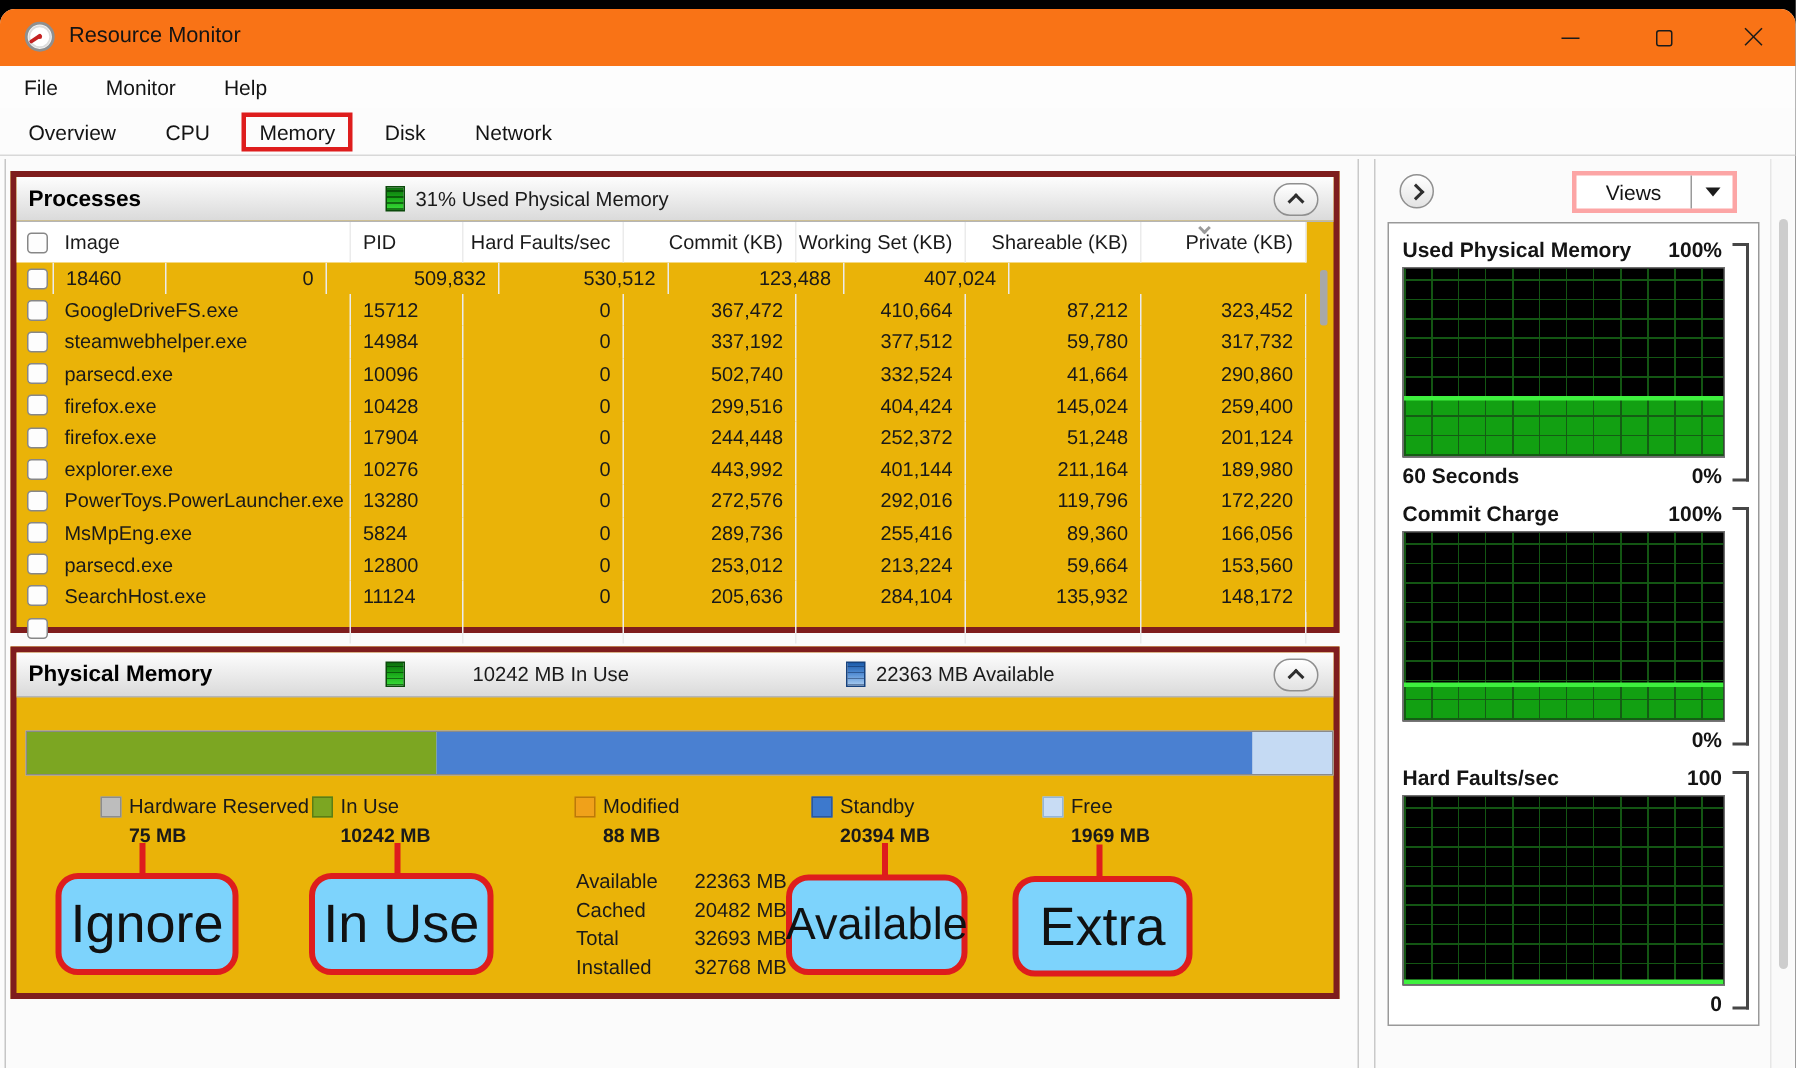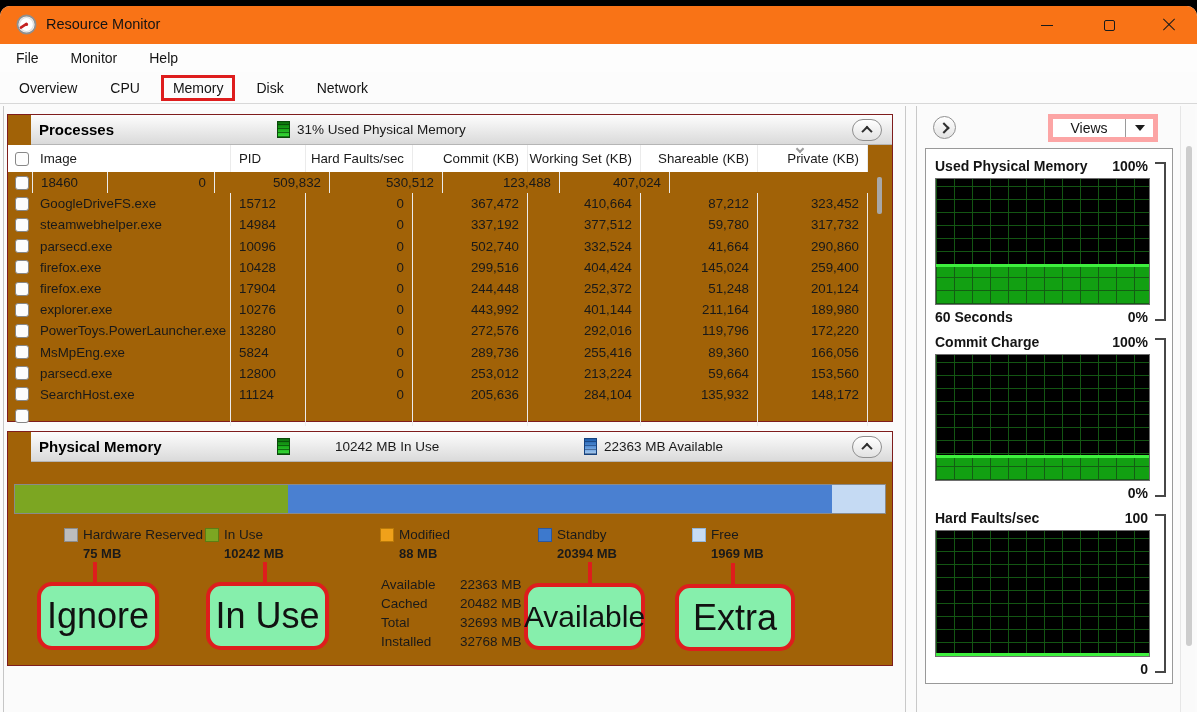--- a/index.html
+++ b/index.html
@@ -25,21 +25,21 @@
   .tab { font-size:14px; color:#141414; border:3px solid transparent; padding:2px 9px; margin-right:9px; }
   .tab.boxed { border-color:#de1d1d; }
 
   
   .left-edge { position:absolute; left:3px; top:100px; height:606px; border-left:1px solid #c6c6c6; }
   .splitter { position:absolute; left:905px; top:100px; width:12px; height:606px; border-left:1px solid #c9c9c9; border-right:1px solid #c9c9c9; background:#fbfbfb; }
   .v-scroll-track { position:absolute; left:1180px; top:100px; width:15px; height:606px; background:#fafafa; border-left:1px solid #e6e6e6; }
   .v-scroll-thumb { position:absolute; left:5px; top:40px; width:6px; height:500px; background:#cdcdcd; border-radius:3px; }
 
   
-  .panel { position:absolute; background:#a16207; border:1px solid #7f1d1d;padding-left:23px; }
+  .panel { position:absolute; background:#eab308; border:4px solid #7f1d1d; }
   .panel-processes { left:7px; top:108px; width:886px; height:308px; }
   .panel-physical { left:7px; top:425px; width:886px; height:235px; }
   .panel-header { position:relative; height:30px; background:linear-gradient(#fdfdfd,#dadada); border-bottom:1px solid #b5b5b5; }
   .panel-title { position:absolute; left:8px; top:6px; font-size:15px; font-weight:bold; color:#000; }
   .hdr-status { position:absolute; top:6px; display:flex; align-items:center; gap:7px; font-size:13.5px; color:#1a1a1a; }
   .mem-icon { width:13px; height:17px; border:1px solid #0a4a0a;
      background:linear-gradient(180deg,#0d6e0d 0%,#17a517 45%,#39dd39 100%);
      background-image:repeating-linear-gradient(0deg, rgba(0,40,0,.55) 0 1px, transparent 1px 4px),linear-gradient(180deg,#0d6e0d 0%,#17a517 45%,#39dd39 100%); }
   .mem-icon.blue { border-color:#16427e;
      background-image:repeating-linear-gradient(0deg, rgba(0,20,60,.4) 0 1px, transparent 1px 4px),linear-gradient(180deg,#1c5cab 0%,#4f8ad2 45%,#a9cdf1 100%); }
@@ -74,35 +74,35 @@
   .legend-item { position:absolute; top:95px; }
   .legend-row1 { display:flex; align-items:center; gap:5px; font-size:13.5px; color:#1a1a1a; }
   .swatch { width:14px; height:14px; border:1px solid #888; }
   .legend-value { font-size:13px; color:#1a1a1a; margin-top:4px; padding-left:19px; white-space:nowrap;font-weight:bold; }
   .stats { position:absolute; left:373px; top:143px; font-size:13.5px; color:#1a1a1a; }
   .stats-row { display:flex; height:19px; line-height:19px; }
   .stats-label { width:79px; }
   .stats-value { white-space:nowrap; }
 
   
-  .anno-box { position:absolute; background:#86efac; border:4px solid #de1d1d; border-radius:15px; display:flex; align-items:center; justify-content:center; color:#111; z-index:30;text-align:right; }
+  .anno-box { position:absolute; background:#7dd3fc; border:4px solid #de1d1d; border-radius:15px; display:flex; align-items:center; justify-content:center; color:#111; z-index:30;text-align:right; }
   .anno-line { position:absolute; width:4px; background:#de1d1d; z-index:29; }
   .anno-ignore { left:37px; top:576px; width:122px; height:68px; font-size:36px; }
   .line-ignore { left:93px; top:556px; height:22px; }
   .anno-inuse { left:206px; top:576px; width:123px; height:68px; font-size:36px; }
   .line-inuse { left:263px; top:556px; height:22px; }
   .anno-available { left:524px; top:577px; width:121px; height:67px; font-size:30px; }
   .line-available { left:588px; top:556px; height:23px; }
   .anno-extra { left:675px; top:578px; width:120px; height:67px; font-size:36px; }
   .line-extra { left:731px; top:557px; height:23px; }
 
   
   .sidebar-topbar { position:absolute; left:920px; top:106px; width:258px; height:34px; }
   .expand-btn { position:absolute; left:13px; top:4px; width:23px; height:23px; border:1px solid #909090; border-radius:50%; background:linear-gradient(#fff,#e3e3e3); display:flex; align-items:center; justify-content:center; }
-  .views-btn { position:absolute; right:20px; top:2px; width:110px; height:28px; border:5px solid #fca5a5; background:#fff; display:flex; }
+  .views-btn { position:absolute; right:20px; top:2px; width:110px; height:28px; border:3px solid #fca5a5; background:#fff; display:flex; }
   .views-label { flex:1; display:flex; align-items:center; justify-content:center; font-size:14px; color:#141414; }
   .views-arrow { width:28px; border-left:1px solid #9a9a9a; display:flex; align-items:center; justify-content:center; }
   .tri-down { width:0; height:0; border-left:5px solid transparent; border-right:5px solid transparent; border-top:6px solid #1c1c1c; }
   .sidebar-panel { position:absolute; left:925px; top:142px; width:248px; height:536px; background:#fff; border:1px solid #999; padding:5px 22px 0 9px; }
   .graph-block { position:relative; margin-bottom:1px;font-weight:bold; }
   .g-row { display:flex; justify-content:space-between; height:24px; align-items:center; font-size:14px; color:#141414; padding-right:2px; }
   .g-canvas { position:relative; height:127px; background:#000; border:1px solid #6e6e6e; overflow:hidden; }
   .g-grid { position:absolute; inset:0; z-index:2;
      background-image:repeating-linear-gradient(90deg, rgba(20,90,20,.95) 0 1px, transparent 1px 18px),
                       repeating-linear-gradient(0deg, rgba(20,90,20,.95) 0 1px, transparent 1px 13px); }

